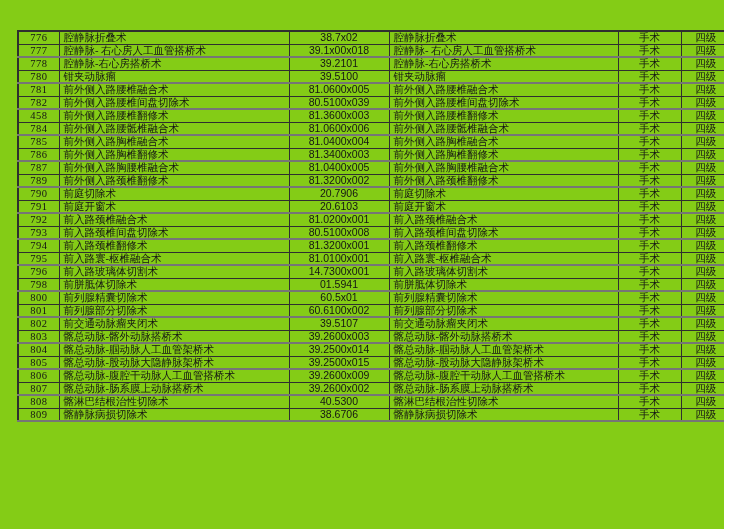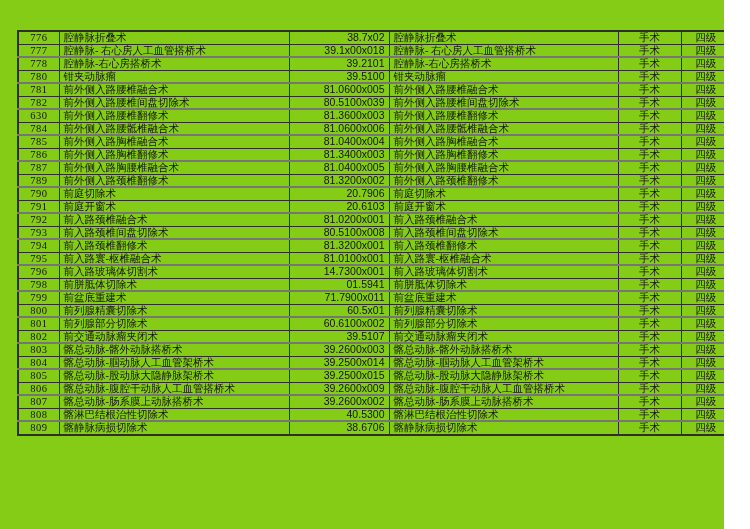--- a/index.html
+++ b/index.html
@@ -47,21 +47,21 @@
     text-align: center;
     font-size: 10px;
     letter-spacing: 0.5px;
   }
   td.c-name, td.c-name2 {
     text-align: left;
   }
   td.c-code {
     font-family: "Liberation Sans", sans-serif;
     font-size: 10.5px;
-    text-align: right;
+    text-align: center;
   }
   td.c-cat, td.c-level {
     text-align: center;
   }
 </style>
 </head>
 <body>
 
 <div class="page">
   <table class="proc-table">
@@ -116,21 +116,21 @@
   </tr>
         <tr>
     <td class="c-no">782</td>
     <td class="c-name">前外侧入路腰椎间盘切除术</td>
     <td class="c-code">80.5100x039</td>
     <td class="c-name2">前外侧入路腰椎间盘切除术</td>
     <td class="c-cat">手术</td>
     <td class="c-level">四级</td>
   </tr>
         <tr>
-    <td class="c-no">630</td>
+    <td class="c-no">458</td>
     <td class="c-name">前外侧入路腰椎翻修术</td>
     <td class="c-code">81.3600x003</td>
     <td class="c-name2">前外侧入路腰椎翻修术</td>
     <td class="c-cat">手术</td>
     <td class="c-level">四级</td>
   </tr>
         <tr>
     <td class="c-no">784</td>
     <td class="c-name">前外侧入路腰骶椎融合术</td>
     <td class="c-code">81.0600x006</td>
@@ -224,28 +224,20 @@
     <td class="c-code">14.7300x001</td>
     <td class="c-name2">前入路玻璃体切割术</td>
     <td class="c-cat">手术</td>
     <td class="c-level">四级</td>
   </tr>
         <tr>
     <td class="c-no">798</td>
     <td class="c-name">前胼胝体切除术</td>
     <td class="c-code">01.5941</td>
     <td class="c-name2">前胼胝体切除术</td>
-    <td class="c-cat">手术</td>
-    <td class="c-level">四级</td>
-  </tr>
-        <tr>
-    <td class="c-no">799</td>
-    <td class="c-name">前盆底重建术</td>
-    <td class="c-code">71.7900x011</td>
-    <td class="c-name2">前盆底重建术</td>
     <td class="c-cat">手术</td>
     <td class="c-level">四级</td>
   </tr>
         <tr>
     <td class="c-no">800</td>
     <td class="c-name">前列腺精囊切除术</td>
     <td class="c-code">60.5x01</td>
     <td class="c-name2">前列腺精囊切除术</td>
     <td class="c-cat">手术</td>
     <td class="c-level">四级</td>

